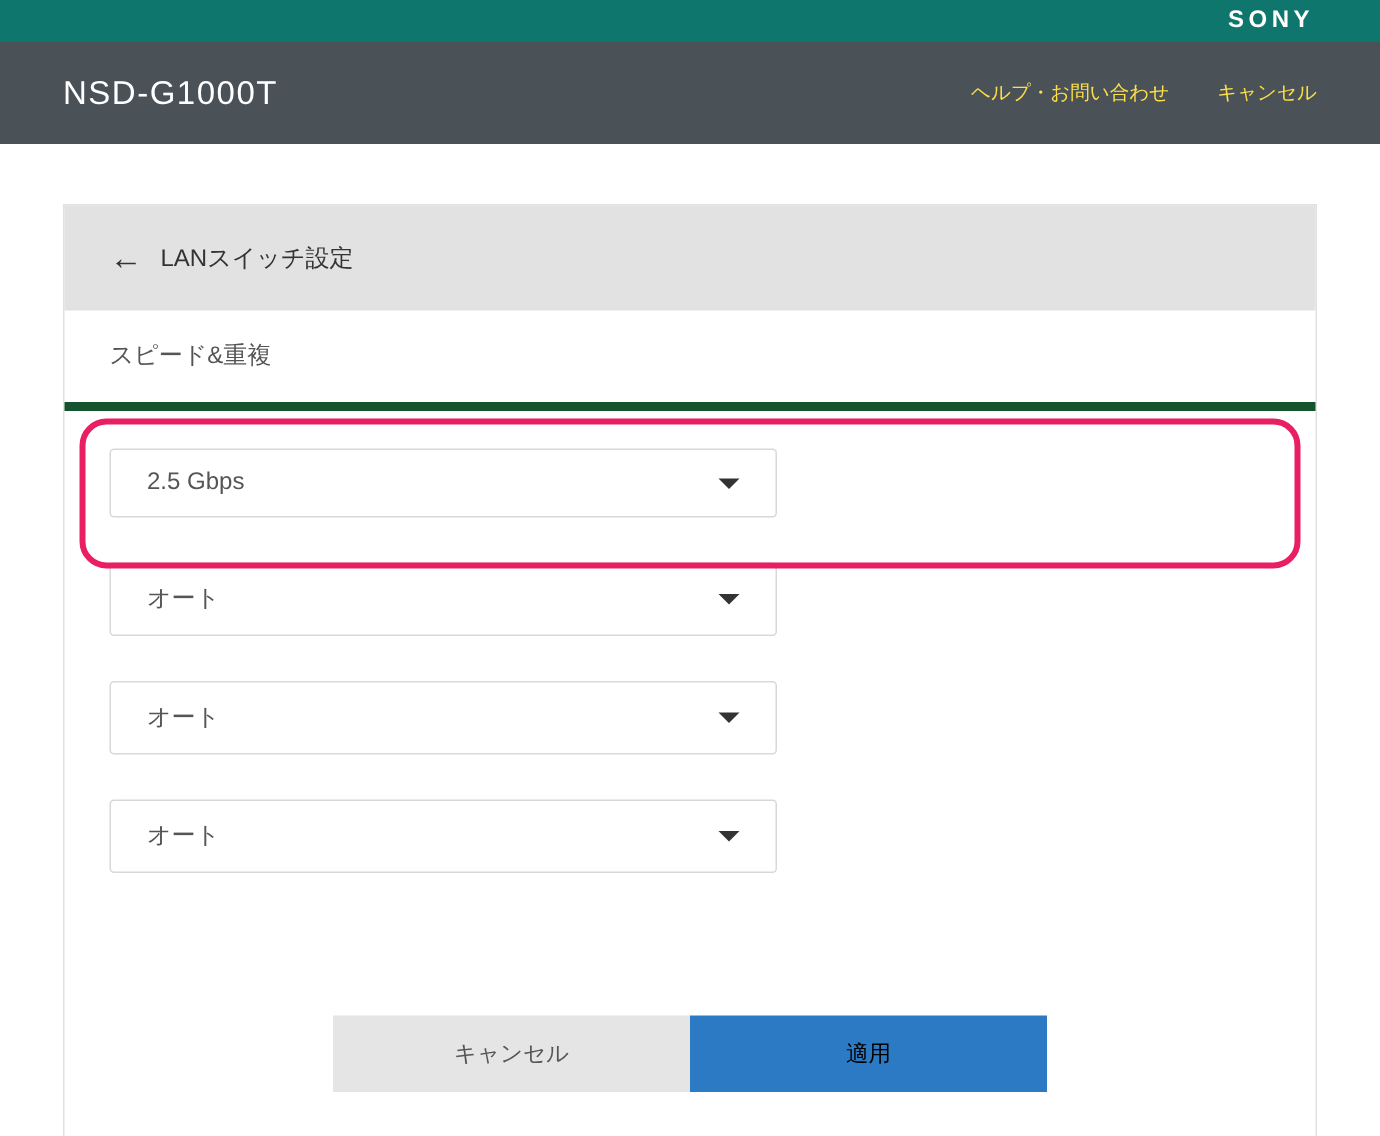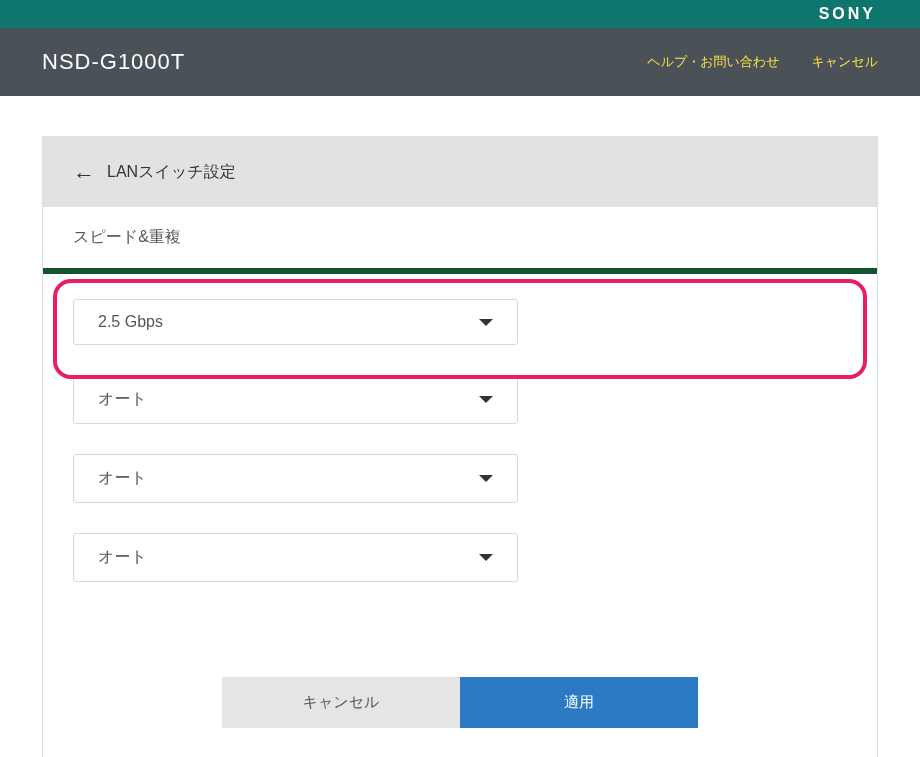--- a/index.html
+++ b/index.html
@@ -148,21 +148,21 @@
       font-size: 15px;
       cursor: pointer;
       border: none;
     }
     .btn-cancel {
       background: #e5e5e5;
       color: #555555;
     }
     .btn-apply {
       background: #2d7ac4;
-      color: #ffffff;
+      color: #000000;
     }
   </style>
 </head>
 <body>
 
 <div class="top-bar">
   <span class="sony-logo">SONY</span>
 </div>
 
 <div class="nav-bar">

